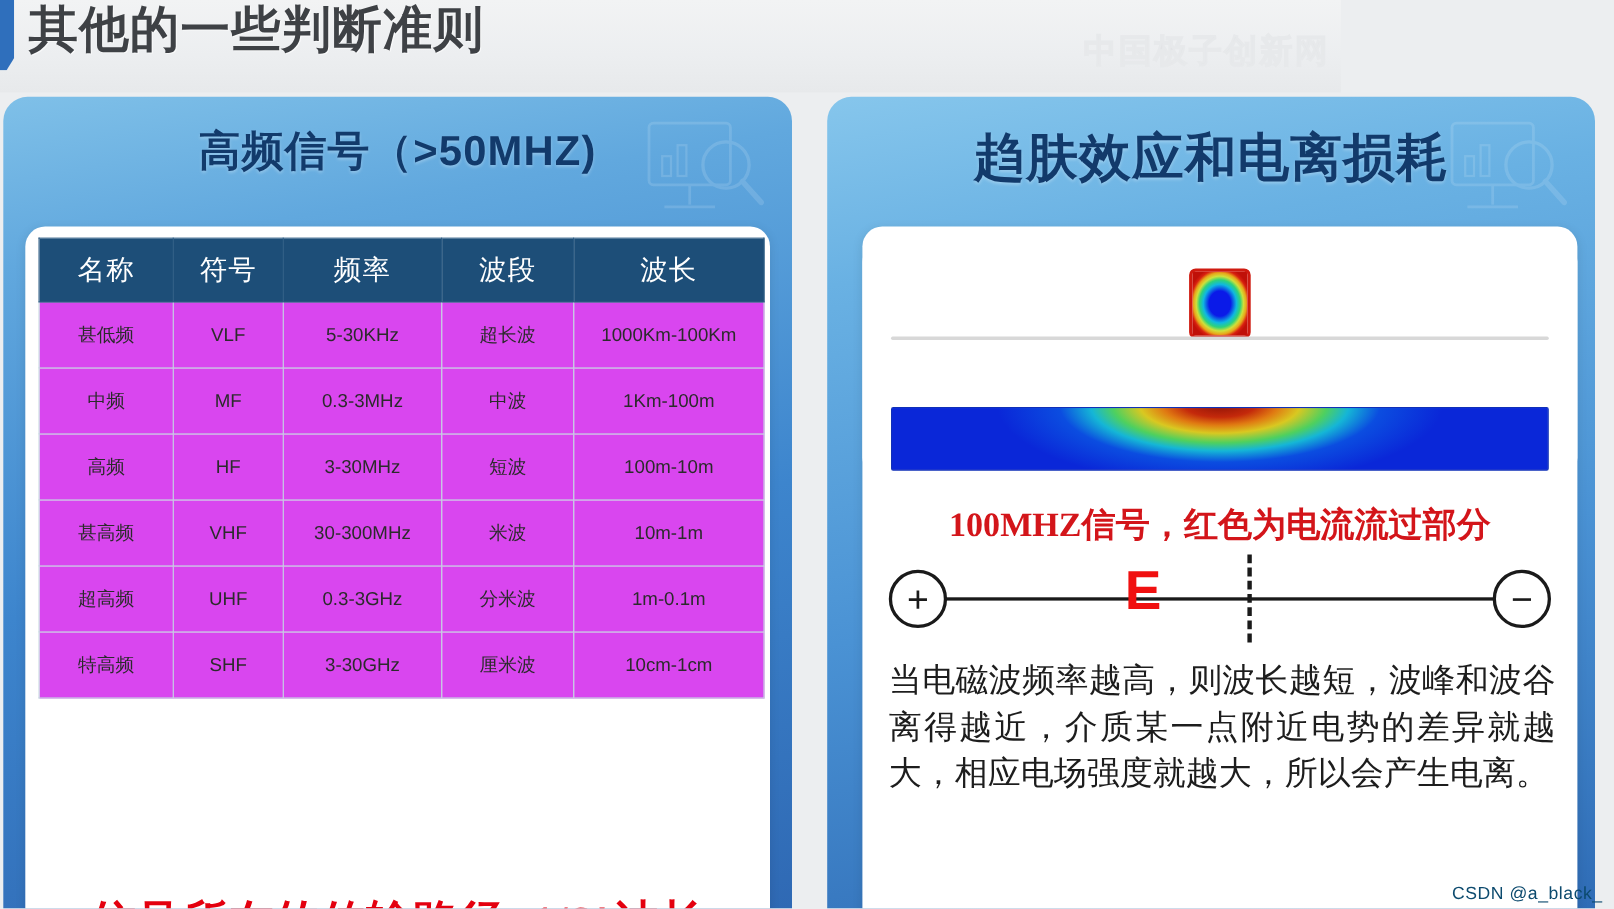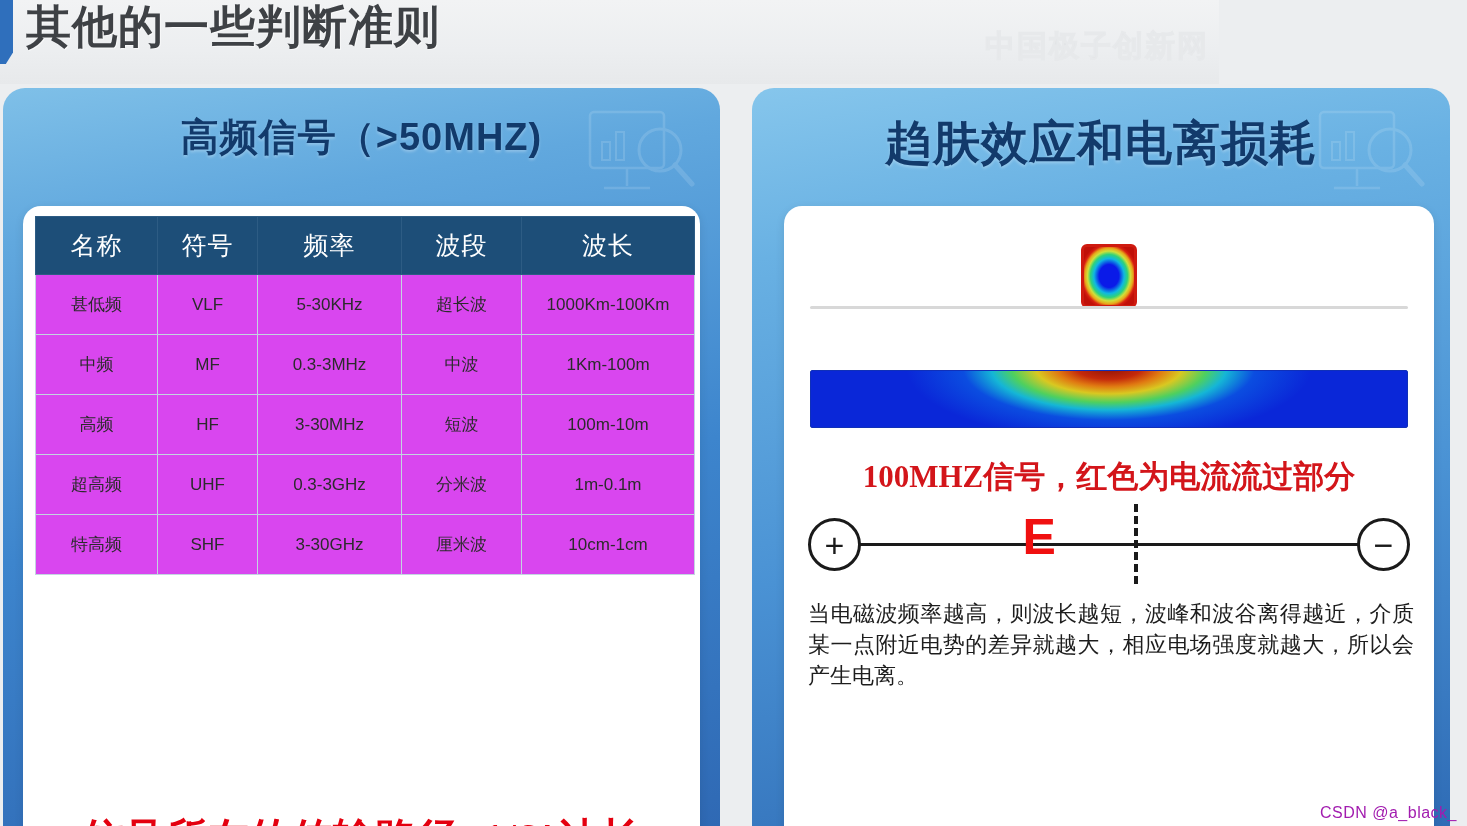--- a/index.html
+++ b/index.html
@@ -163,26 +163,26 @@
     font-size:50px;font-weight:bold;color:#f01010;line-height:1;
     font-family:"Liberation Sans",sans-serif;
   }
   .emline .dashed{
     position:absolute;left:54%;top:-2px;width:0;height:80px;
     border-left:4px dashed #1a1a1a;
   }
   .bodytext{
     position:absolute;left:24px;right:20px;top:392px;
     font-family:"Liberation Serif","DejaVu Serif",serif;
-    font-size:22px;line-height:1.42;color:#1d1d1d;
+    font-size:30px;line-height:1.42;color:#1d1d1d;
     text-align:justify;
   }
   .watermark{
     position:absolute;right:10px;bottom:4px;
-    font-size:16px;color:#a21caf;letter-spacing:.5px;
+    font-size:16px;color:#0c4a6e;letter-spacing:.5px;
   }
 </style>
 </head>
 <body>
 
 <div class="header">
   <div class="header-accent"></div>
   <div class="header-title">其他的一些判断准则</div>
   <div class="header-ghost">中国极子创新网</div>
 </div>
@@ -235,20 +235,27 @@
           <td>1Km-100m</td>
         </tr>
         <tr>
           <td>高频</td>
           <td>HF</td>
           <td>3-30MHz</td>
           <td>短波</td>
           <td>100m-10m</td>
         </tr>
         <tr>
+          <td>甚高频</td>
+          <td>VHF</td>
+          <td>30-300MHz</td>
+          <td>米波</td>
+          <td>10m-1m</td>
+        </tr>
+        <tr>
           <td>超高频</td>
           <td>UHF</td>
           <td>0.3-3GHz</td>
           <td>分米波</td>
           <td>1m-0.1m</td>
         </tr>
         <tr>
           <td>特高频</td>
           <td>SHF</td>
           <td>3-30GHz</td>

